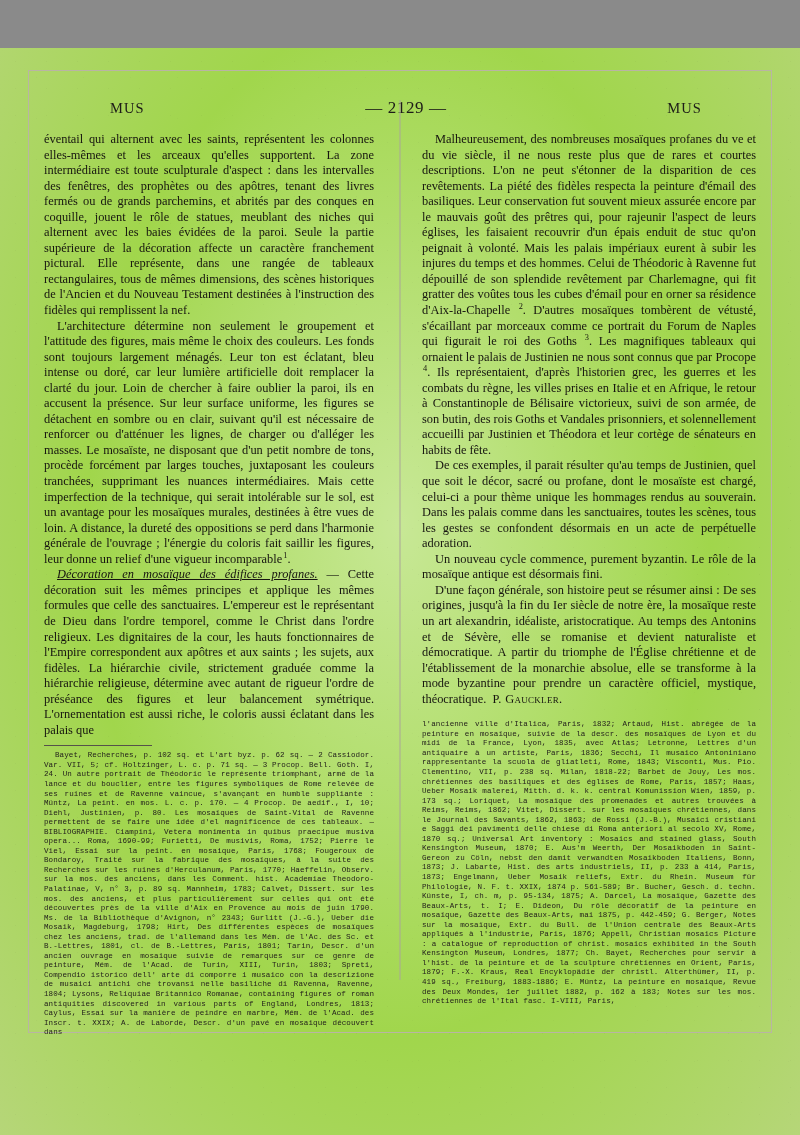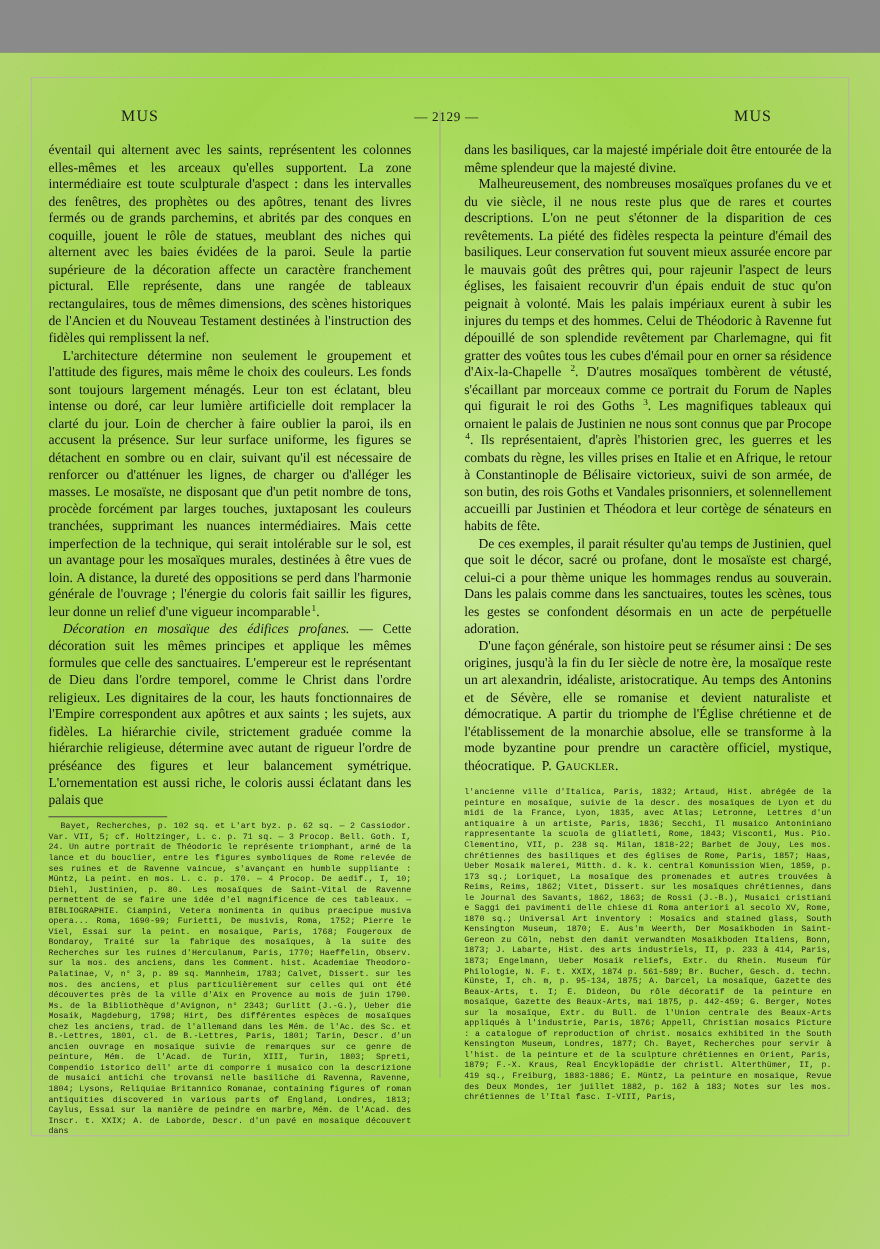--- a/index.html
+++ b/index.html
@@ -50,21 +50,21 @@
     justify-content: space-between;
     padding: 0 54px 0 66px;
     margin-bottom: 14px;
     color: #1d1c18;
   }
   .runhead .rh-item {
     font-size: 14.5px;
     letter-spacing: 1.1px;
   }
   .runhead .rh-folio {
-    font-size: 12px;
+    font-size: 17px;
     letter-spacing: 0.6px;
   }
 
   
   .columns {
     display: flex;
     gap: 0;
   }
   .col {
     width: 50%;
@@ -87,21 +87,21 @@
   .body p {
     margin: 0;
     font-size: 12.4px;
     line-height: 15.55px;
     text-align: justify;
     text-justify: inter-word;
     color: #16150f;
     hyphens: manual;
   }
   .body p.indent { text-indent: 13px; }
-  .it { font-style: italic; }
+  .it { font-style: italic; text-decoration: underline; }
   sup.fn {
     font-size: 8.4px;
     vertical-align: super;
     line-height: 0;
     padding-left: 1px;
   }
   .sig {
     display: inline;
     font-variant: small-caps;
     letter-spacing: 0.3px;
@@ -171,26 +171,26 @@
         <div class="fnrule"></div>
 
         <div class="notes">
           <p class="ind">Bayet, Recherches, p. 102 sq. et L'art byz. p. 62 sq. — 2 Cassiodor. Var. VII, 5; cf. Holtzinger, L. c. p. 71 sq. — 3 Procop. Bell. Goth. I, 24. Un autre portrait de Théodoric le représente triomphant, armé de la lance et du bouclier, entre les figures symboliques de Rome relevée de ses ruines et de Ravenne vaincue, s'avançant en humble suppliante : Müntz, La peint. en mos. L. c. p. 170. — 4 Procop. De aedif., I, 10; Diehl, Justinien, p. 80. Les mosaïques de Saint-Vital de Ravenne permettent de se faire une idée d'el magnificence de ces tableaux. — BIBLIOGRAPHIE. Ciampini, Vetera monimenta in quibus praecipue musiva opera... Roma, 1690-99; Furietti, De musivis, Roma, 1752; Pierre le Viel, Essai sur la peint. en mosaique, Paris, 1768; Fougeroux de Bondaroy, Traité sur la fabrique des mosaïques, à la suite des Recherches sur les ruines d'Herculanum, Paris, 1770; Haeffelin, Observ. sur la mos. des anciens, dans les Comment. hist. Academiae Theodoro-Palatinae, V, n° 3, p. 89 sq. Mannheim, 1783; Calvet, Dissert. sur les mos. des anciens, et plus particulièrement sur celles qui ont été découvertes près de la ville d'Aix en Provence au mois de juin 1790. Ms. de la Bibliothèque d'Avignon, n° 2343; Gurlitt (J.-G.), Ueber die Mosaik, Magdeburg, 1798; Hirt, Des différentes espèces de mosaïques chez les anciens, trad. de l'allemand dans les Mém. de l'Ac. des Sc. et B.-Lettres, 1801, cl. de B.-Lettres, Paris, 1801; Tarin, Descr. d'un ancien ouvrage en mosaique suivie de remarques sur ce genre de peinture, Mém. de l'Acad. de Turin, XIII, Turin, 1803; Spreti, Compendio istorico dell' arte di comporre i musaico con la descrizione de musaici antichi che trovansi nelle basiliche di Ravenna, Ravenne, 1804; Lysons, Reliquiae Britannico Romanae, containing figures of roman antiquities discovered in various parts of England, Londres, 1813; Caylus, Essai sur la manière de peindre en marbre, Mém. de l'Acad. des Inscr. t. XXIX; A. de Laborde, Descr. d'un pavé en mosaique découvert dans</p>
         </div>
       </div>
 
       <div class="col col-right">
         <div class="body">
 
-          <p>dans les basiliques, car la majesté impériale doit être entourée de la même splendeur que la majesté divine.</p>
 
           <p class="indent"><span>Malheureusement, des nombreuses mosaïques profanes du ve et du vie siècle, il ne nous reste plus que de rares et courtes descriptions. L'on ne peut s'étonner de la disparition de ces revêtements. La piété des fidèles respecta la peinture d'émail des basiliques. Leur conservation fut souvent mieux assurée encore par le mauvais goût des prêtres qui, pour rajeunir l'aspect de leurs églises, les faisaient recouvrir d'un épais enduit de stuc qu'on peignait à volonté. Mais les palais impériaux eurent à subir les injures du temps et des hommes. Celui de Théodoric à Ravenne fut dépouillé de son splendide revêtement par Charlemagne, qui fit gratter des voûtes tous les cubes d'émail pour en orner sa résidence d'Aix-la-Chapelle</span> <sup class="fn">2</sup>. <span>D'autres mosaïques tombèrent de vétusté, s'écaillant par morceaux comme ce portrait du Forum de Naples qui figurait le roi des Goths</span> <sup class="fn">3</sup>. <span>Les magnifiques tableaux qui ornaient le palais de Justinien ne nous sont connus que par Procope</span> <sup class="fn">4</sup>. <span>Ils représentaient, d'après l'historien grec, les guerres et les combats du règne, les villes prises en Italie et en Afrique, le retour à Constantinople de Bélisaire victorieux, suivi de son armée, de son butin, des rois Goths et Vandales prisonniers, et solennellement accueilli par Justinien et Théodora et leur cortège de sénateurs en habits de fête.</span></p>
 
           <p class="indent">De ces exemples, il parait résulter qu'au temps de Justinien, quel que soit le décor, sacré ou profane, dont le mosaïste est chargé, celui-ci a pour thème unique les hommages rendus au souverain. Dans les palais comme dans les sanctuaires, toutes les scènes, tous les gestes se confondent désormais en un acte de perpétuelle adoration.</p>
 
+          <p class="indent">Un nouveau cycle commence, purement byzantin. Le rôle de la mosaïque antique est désormais fini.</p>
 
           <p class="indent"><span>D'une façon générale, son histoire peut se résumer ainsi : De ses origines, jusqu'à la fin du Ier siècle de notre ère, la mosaïque reste un art alexandrin, idéaliste, aristocratique. Au temps des Antonins et de Sévère, elle se romanise et devient naturaliste et démocratique. A partir du triomphe de l'Église chrétienne et de l'établissement de la monarchie absolue, elle se transforme à la mode byzantine pour prendre un caractère officiel, mystique, théocratique.</span> &nbsp;<span class="sig">P. Gauckler.</span></p>
 
         </div>
 
         <div class="fnrule blank"></div>
 
         <div class="notes">
           <p>l'ancienne ville d'Italica, Paris, 1832; Artaud, Hist. abrégée de la peinture en mosaïque, suivie de la descr. des mosaïques de Lyon et du midi de la France, Lyon, 1835, avec Atlas; Letronne, Lettres d'un antiquaire à un artiste, Paris, 1836; Secchi, Il musaico Antoniniano rappresentante la scuola de gliatleti, Rome, 1843; Visconti, Mus. Pio. Clementino, VII, p. 238 sq. Milan, 1818-22; Barbet de Jouy, Les mos. chrétiennes des basiliques et des églises de Rome, Paris, 1857; Haas, Ueber Mosaik malerei, Mitth. d. k. k. central Komunission Wien, 1859, p. 173 sq.; Loriquet, La mosaïque des promenades et autres trouvées à Reims, Reims, 1862; Vitet, Dissert. sur les mosaïques chrétiennes, dans le Journal des Savants, 1862, 1863; de Rossi (J.-B.), Musaici cristiani e Saggi dei pavimenti delle chiese di Roma anteriori al secolo XV, Rome, 1870 sq.; Universal Art inventory : Mosaics and stained glass, South Kensington Museum, 1870; E. Aus'm Weerth, Der Mosaikboden in Saint-Gereon zu Cöln, nebst den damit verwandten Mosaikboden Italiens, Bonn, 1873; J. Labarte, Hist. des arts industriels, II, p. 233 à 414, Paris, 1873; Engelmann, Ueber Mosaik reliefs, Extr. du Rhein. Museum für Philologie, N. F. t. XXIX, 1874 p. 561-589; Br. Bucher, Gesch. d. techn. Künste, I, ch. m, p. 95-134, 1875; A. Darcel, La mosaïque, Gazette des Beaux-Arts, t. I; E. Dideon, Du rôle décoratif de la peinture en mosaïque, Gazette des Beaux-Arts, mai 1875, p. 442-459; G. Berger, Notes sur la mosaïque, Extr. du Bull. de l'Union centrale des Beaux-Arts appliqués à l'industrie, Paris, 1876; Appell, Christian mosaics Picture : a catalogue of reproduction of christ. mosaics exhibited in the South Kensington Museum, Londres, 1877; Ch. Bayet, Recherches pour servir à l'hist. de la peinture et de la sculpture chrétiennes en Orient, Paris, 1879; F.-X. Kraus, Real Encyklopädie der christl. Alterthümer, II, p. 419 sq., Freiburg, 1883-1886; E. Müntz, La peinture en mosaique, Revue des Deux Mondes, 1er juillet 1882, p. 162 à 183; Notes sur les mos. chrétiennes de l'Ital fasc. I-VIII, Paris,</p>
         </div>

